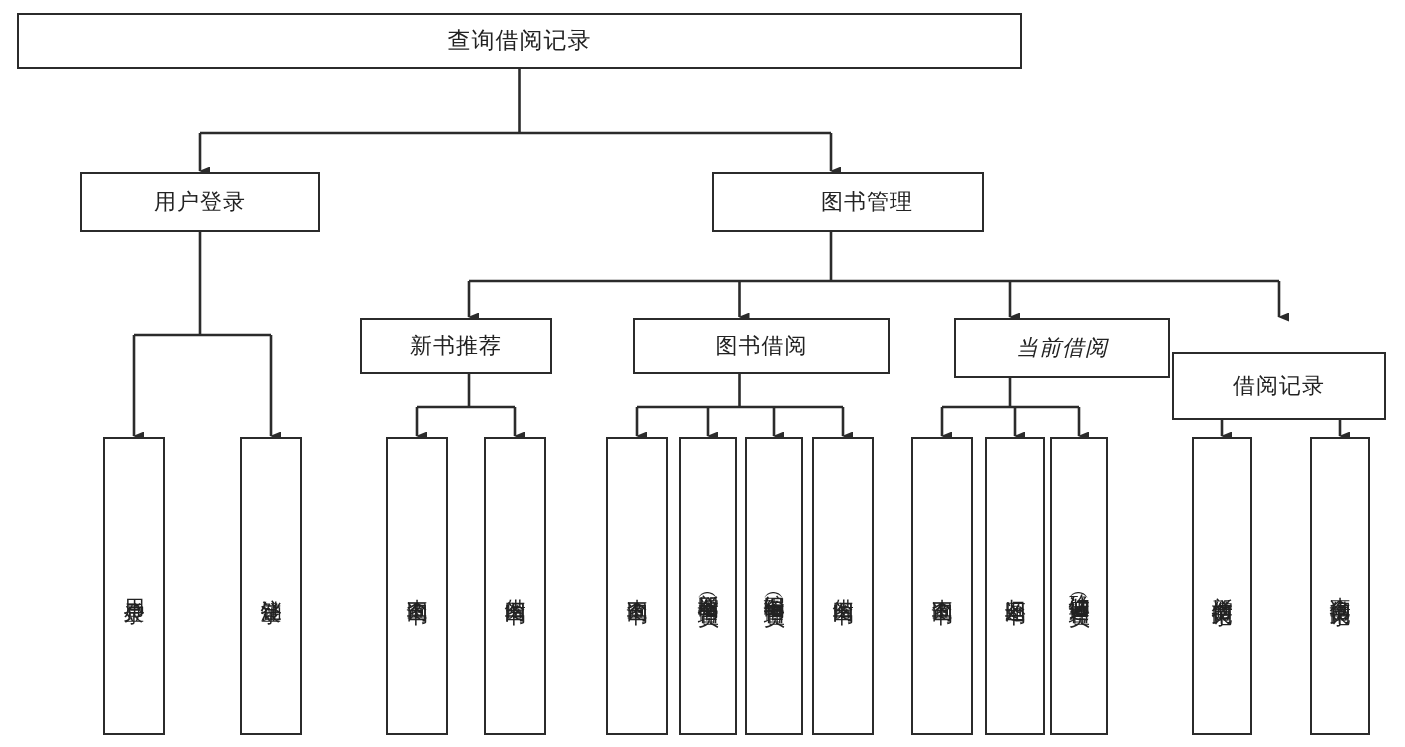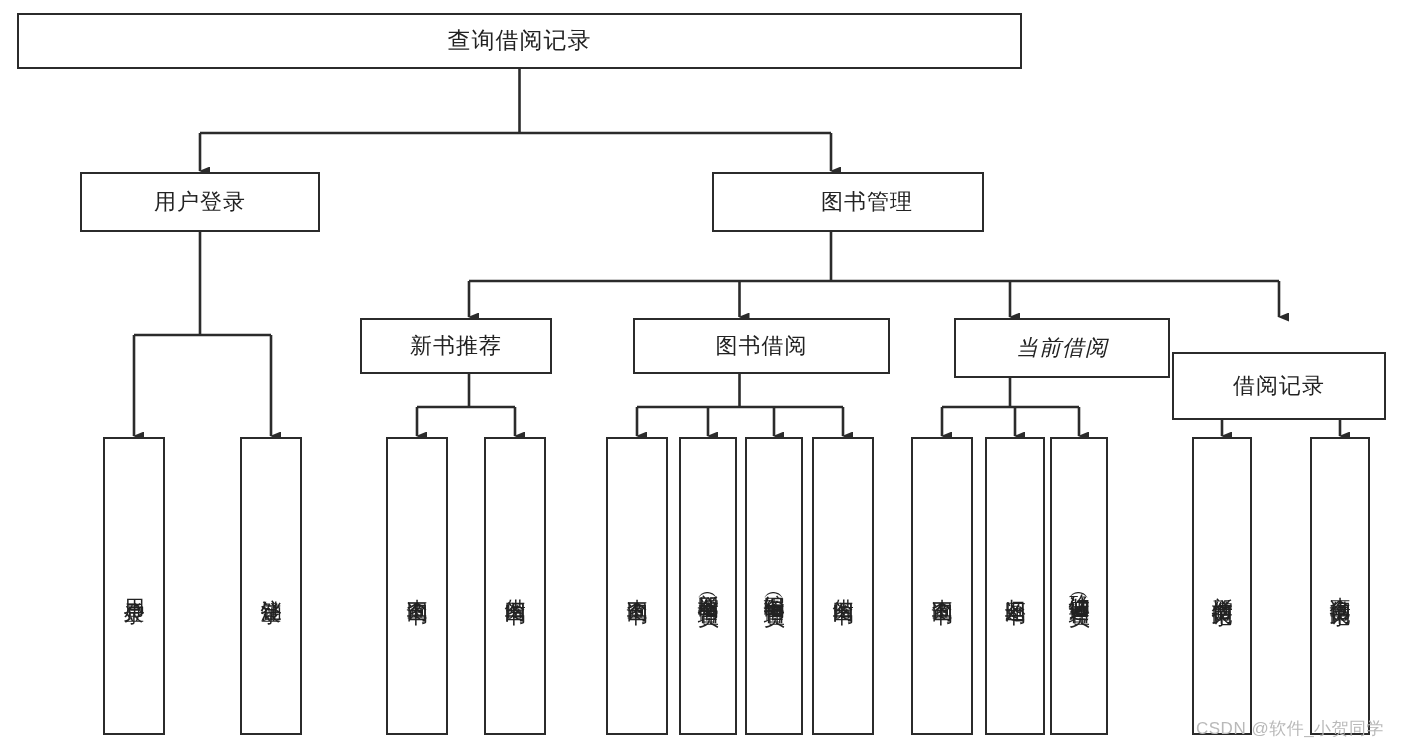--- a/index.html
+++ b/index.html
@@ -171,15 +171,14 @@
         <span class="node-label-v">确认归还（管理员）</span>
       </div>
       <div class="node-box" style="left: 1192px; top: 437px; width: 60px; height: 298px; border-color: rgb(43, 43, 43);">
         <span class="node-label-v">新增借阅记录</span>
       </div>
       <div class="node-box" style="left: 1310px; top: 437px; width: 60px; height: 298px; border-color: rgb(43, 43, 43);">
         <span class="node-label-v">查询借阅记录</span>
       </div>
     </div>
 
-  <div class="watermark" style="left: 1196px; top: 717px; color: rgb(185, 185, 185);">CSDN @软件_小贺同学</div>
 
 </div>
 
 </body></html>

